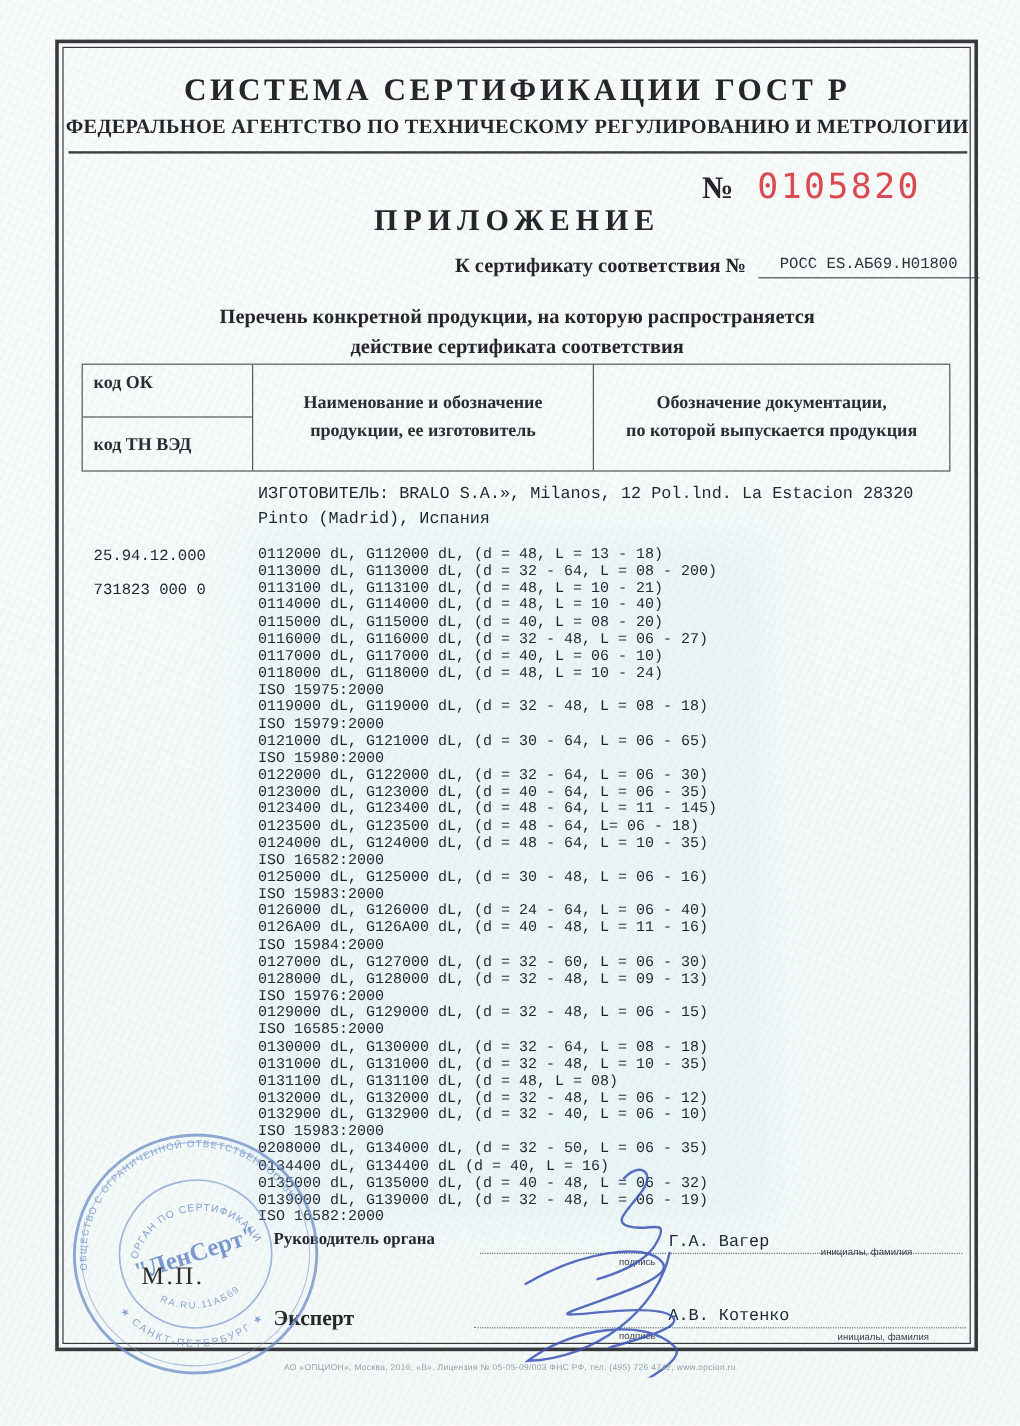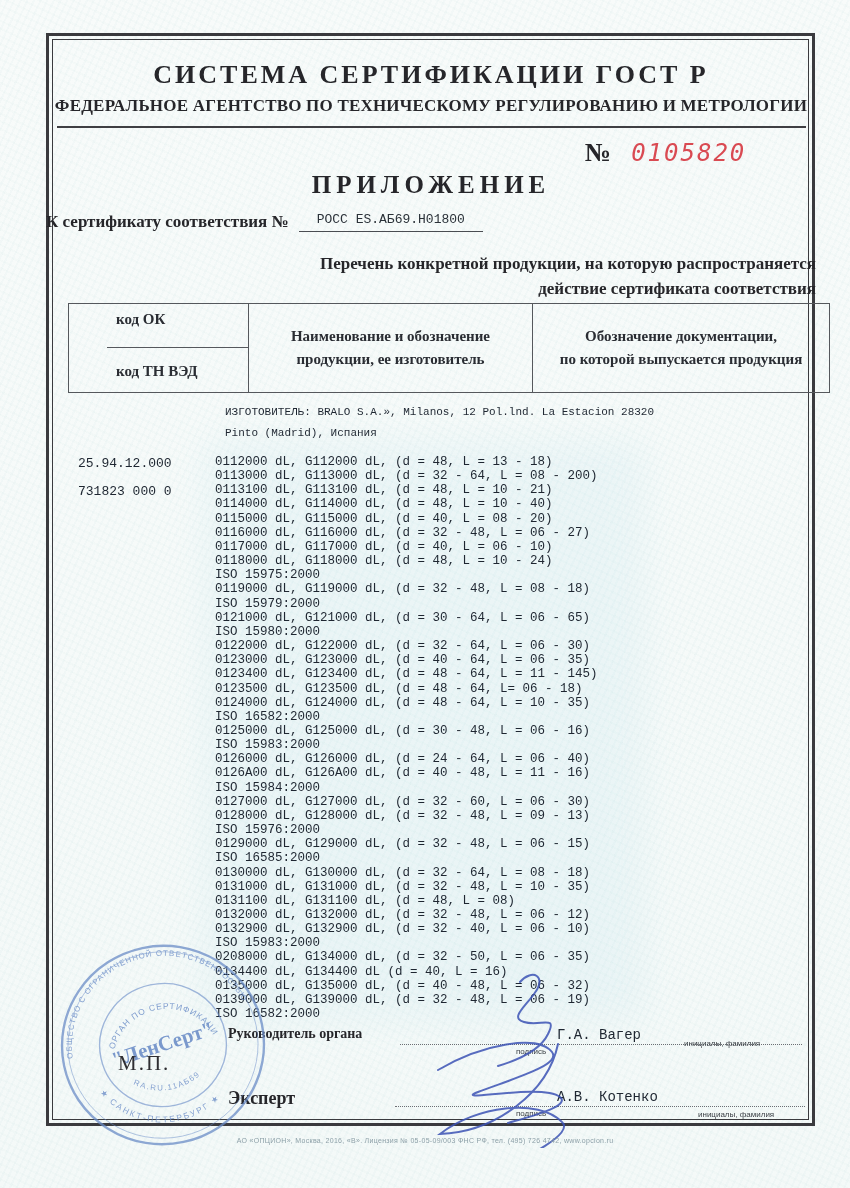--- a/index.html
+++ b/index.html
@@ -15,38 +15,38 @@
     background:rgba(160,220,235,0.13);filter:blur(18px);pointer-events:none;}
   .frame{position:absolute;left:46px;top:33px;width:763px;height:1087px;border:3px solid #3a3a3e;}
   .frame-inner{position:absolute;inset:3px;border:1px solid #3a3a3e;}
   .abs{position:absolute;}
   .ctr{left:46px;width:770px;text-align:center;}
   .t1{top:60px;font-size:26px;font-weight:bold;letter-spacing:3px;color:#26262a;}
   .t2{top:96px;font-size:17px;font-weight:bold;letter-spacing:0.2px;color:#26262a;}
   .hr1{top:126px;left:57px;width:749px;border-top:2.5px solid #3f3f43;}
   .numrow{top:138px;left:585px;display:flex;align-items:baseline;gap:20px;}
   .numsign{font-size:26px;font-weight:bold;color:#26262a;}
-  .numval{font-family:"DejaVu Sans Mono",monospace;font-size:24px;color:#d94a52;letter-spacing:2px;font-style:italic;}
+  .numval{font-family:"DejaVu Sans Mono",monospace;font-size:29px;color:#d94a52;letter-spacing:2px;}
   .appt{top:171px;font-size:25px;font-weight:bold;letter-spacing:5px;color:#26262a;}
-  .certline{top:212px;left:46px;width:770px;display:flex;justify-content:flex-start;align-items:flex-end;gap:10px;}
+  .certline{top:212px;left:46px;width:770px;display:flex;justify-content:flex-end;align-items:flex-end;gap:10px;}
   .certlabel{font-size:17px;font-weight:bold;color:#26262a;}
   .certval{font-family:"Liberation Mono",monospace;font-size:13px;color:#2a3138;
     padding:0 18px 4px;border-bottom:1.5px solid #4a4d52;}
-  .subtitle{top:251px;font-size:17px;font-weight:bold;line-height:25px;white-space:pre-line;color:#26262a;text-align:right;}
+  .subtitle{top:251px;font-size:17px;font-weight:bold;line-height:25px;white-space:pre-line;color:#26262a;}
   .tbl{top:303px;left:68px;width:722px;height:88px;border:1.5px solid #55585c;
-    display:grid;grid-template-columns:142px 284px 1fr;padding-left:38px;}
+    display:grid;grid-template-columns:142px 284px 1fr;}
   .tbl .c1{border-right:1px solid #55585c;display:grid;grid-template-rows:1fr 1fr;}
   .tbl .c1 .r1{border-bottom:1px solid #55585c;padding:7px 9px;}
   .tbl .c1 .r2{padding:15px 9px 0;}
   .tbl .c2{border-right:1px solid #55585c;}
   .tbl .c2,.tbl .c3{display:flex;align-items:center;justify-content:center;text-align:center;
     white-space:pre-line;line-height:23px;}
   .tbl div{font-size:15px;font-weight:bold;color:#2a2d33;}
   .mono{font-family:"Liberation Mono",monospace;}
-  .manuf{left:225px;top:402px;font-size:11px;line-height:21px;white-space:pre-line;color:#1e2631;}
+  .manuf{left:215px;top:402px;font-size:14px;line-height:21px;white-space:pre-line;color:#1e2631;}
   .codeok{left:78px;top:456px;font-size:13px;color:#1e2631;white-space:pre;}
   .codetn{left:78px;top:484px;font-size:13px;color:#1e2631;white-space:pre;}
   .products{left:215px;top:455px;font-size:12.5px;line-height:14.15px;color:#1e2631;}
   .products div{white-space:pre;}
   .role1{left:228px;top:1026px;font-size:14px;font-weight:bold;color:#26262a;}
   .role2{left:228px;top:1088px;font-size:18px;font-weight:bold;color:#26262a;}
   .dots{border-bottom:1.2px dotted #6b6f74;height:0;}
   .l1a{left:400px;width:155px;top:1044px;}
   .l1b{left:557px;width:245px;top:1044px;}
   .l2a{left:395px;width:160px;top:1106px;}

